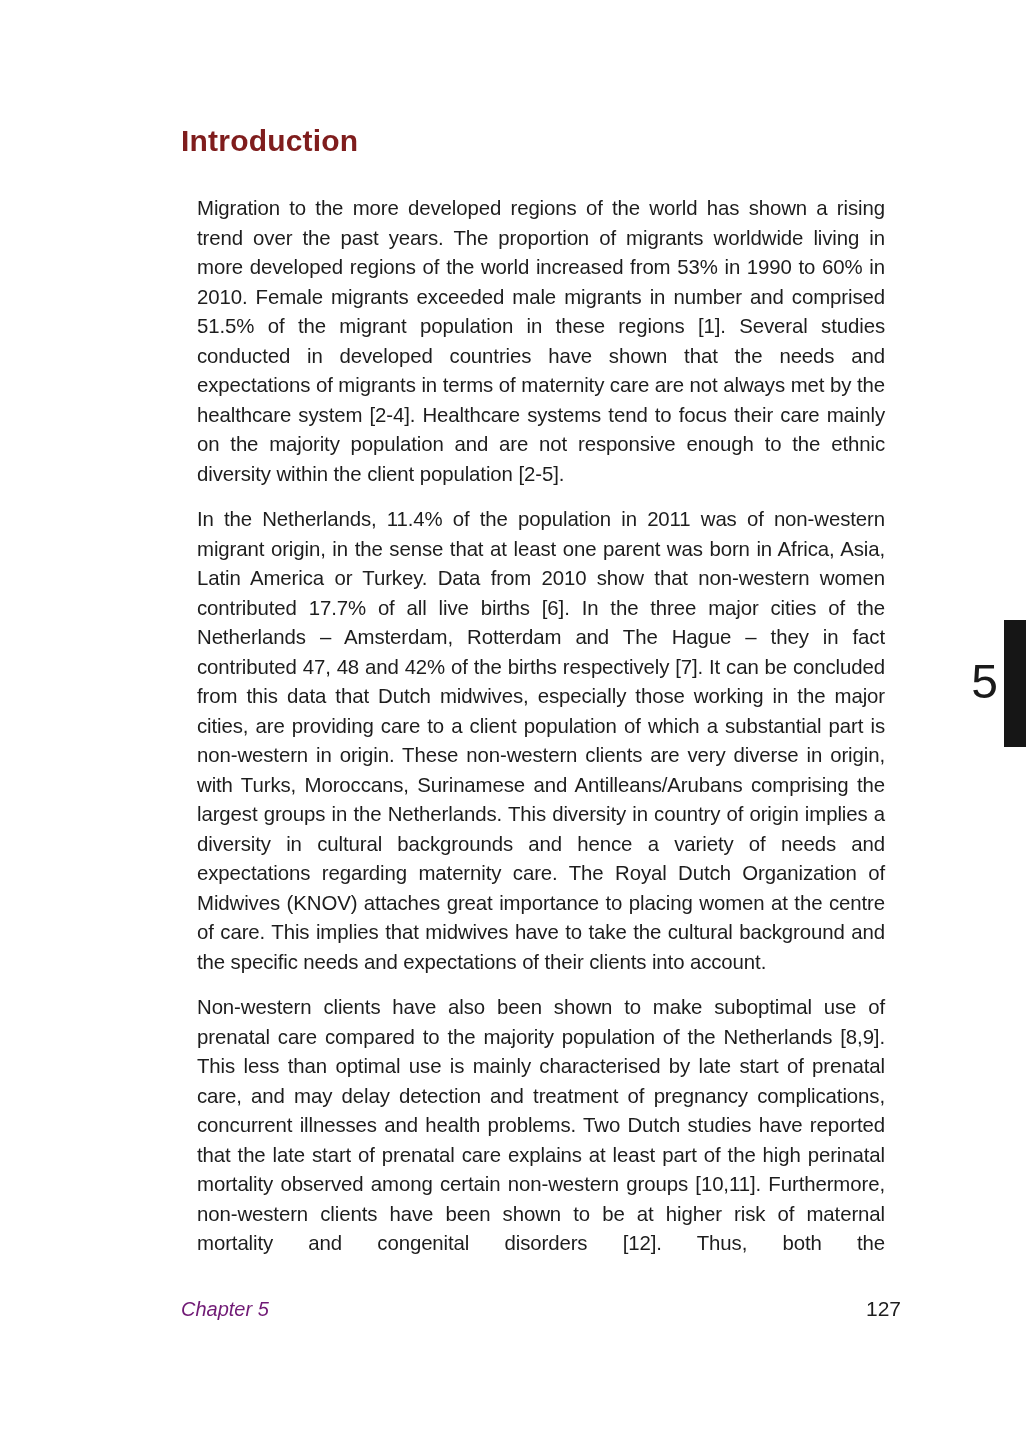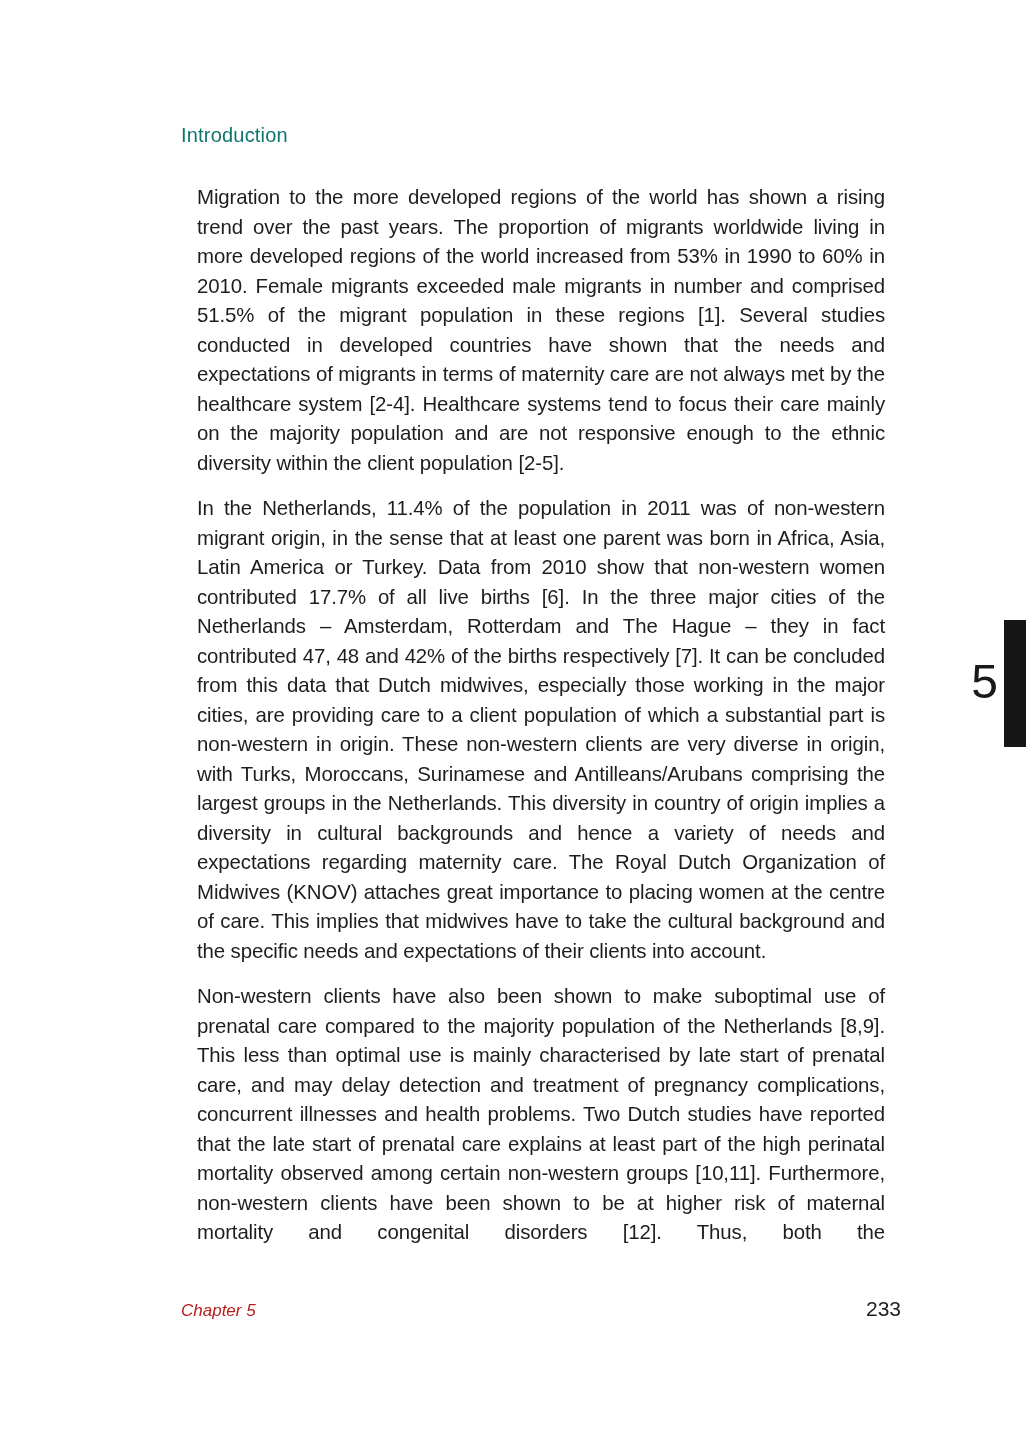--- a/index.html
+++ b/index.html
@@ -15,23 +15,23 @@
     font-family: "Liberation Sans", sans-serif;
     overflow: hidden;
   }
   .content {
     position: absolute;
     left: 181px;
     top: 124px;
     width: 720px;
   }
   .section-heading {
-    font-size: 20px;
-    font-weight: 400;
-    color: #0f766e;
+    font-size: 30px;
+    font-weight: 700;
+    color: #7f1d1d;
     margin: 0 0 36px 0;
     letter-spacing: 0.2px;
   }
   p.body-para {
     margin: 16px;
     font-size: 20.4px;
     line-height: 29.5px;
     color: #1d1d1d;
     text-align: justify;
     letter-spacing: -0.1px;
@@ -62,22 +62,22 @@
     position: absolute;
     left: 181px;
     top: 1297px;
     width: 720px;
     display: flex;
     justify-content: space-between;
     align-items: baseline;
   }
   .footer-chapter {
     font-style: italic;
-    font-size: 17px;
-    color: #b91c1c;
+    font-size: 20px;
+    color: #701a75;
   }
   .footer-page {
     font-size: 21px;
     color: #1d1d1d;
   }
 </style>
 </head>
 <body>
 
 <div class="page">
@@ -91,16 +91,16 @@
 
     <p class="body-para stretch-last">Non-western clients have also been shown to make suboptimal use of prenatal care compared to the majority population of the Netherlands [8,9]. This less than optimal use is mainly characterised by late start of prenatal care, and may delay detection and treatment of pregnancy complications, concurrent illnesses and health problems. Two Dutch studies have reported that the late start of prenatal care explains at least part of the high perinatal mortality observed among certain non-western groups [10,11]. Furthermore, non-western clients have been shown to be at higher risk of maternal mortality and congenital disorders [12]. Thus, both the</p>
   </div>
 
   <div class="chapter-number">5</div>
 
   <div class="chapter-tab" style="background: rgb(22, 22, 22);"></div>
 
   <div class="footer">
     <span class="footer-chapter">Chapter 5</span>
-    <span class="footer-page">233</span>
+    <span class="footer-page">127</span>
   </div>
 
 </div>
 
 </body></html>

